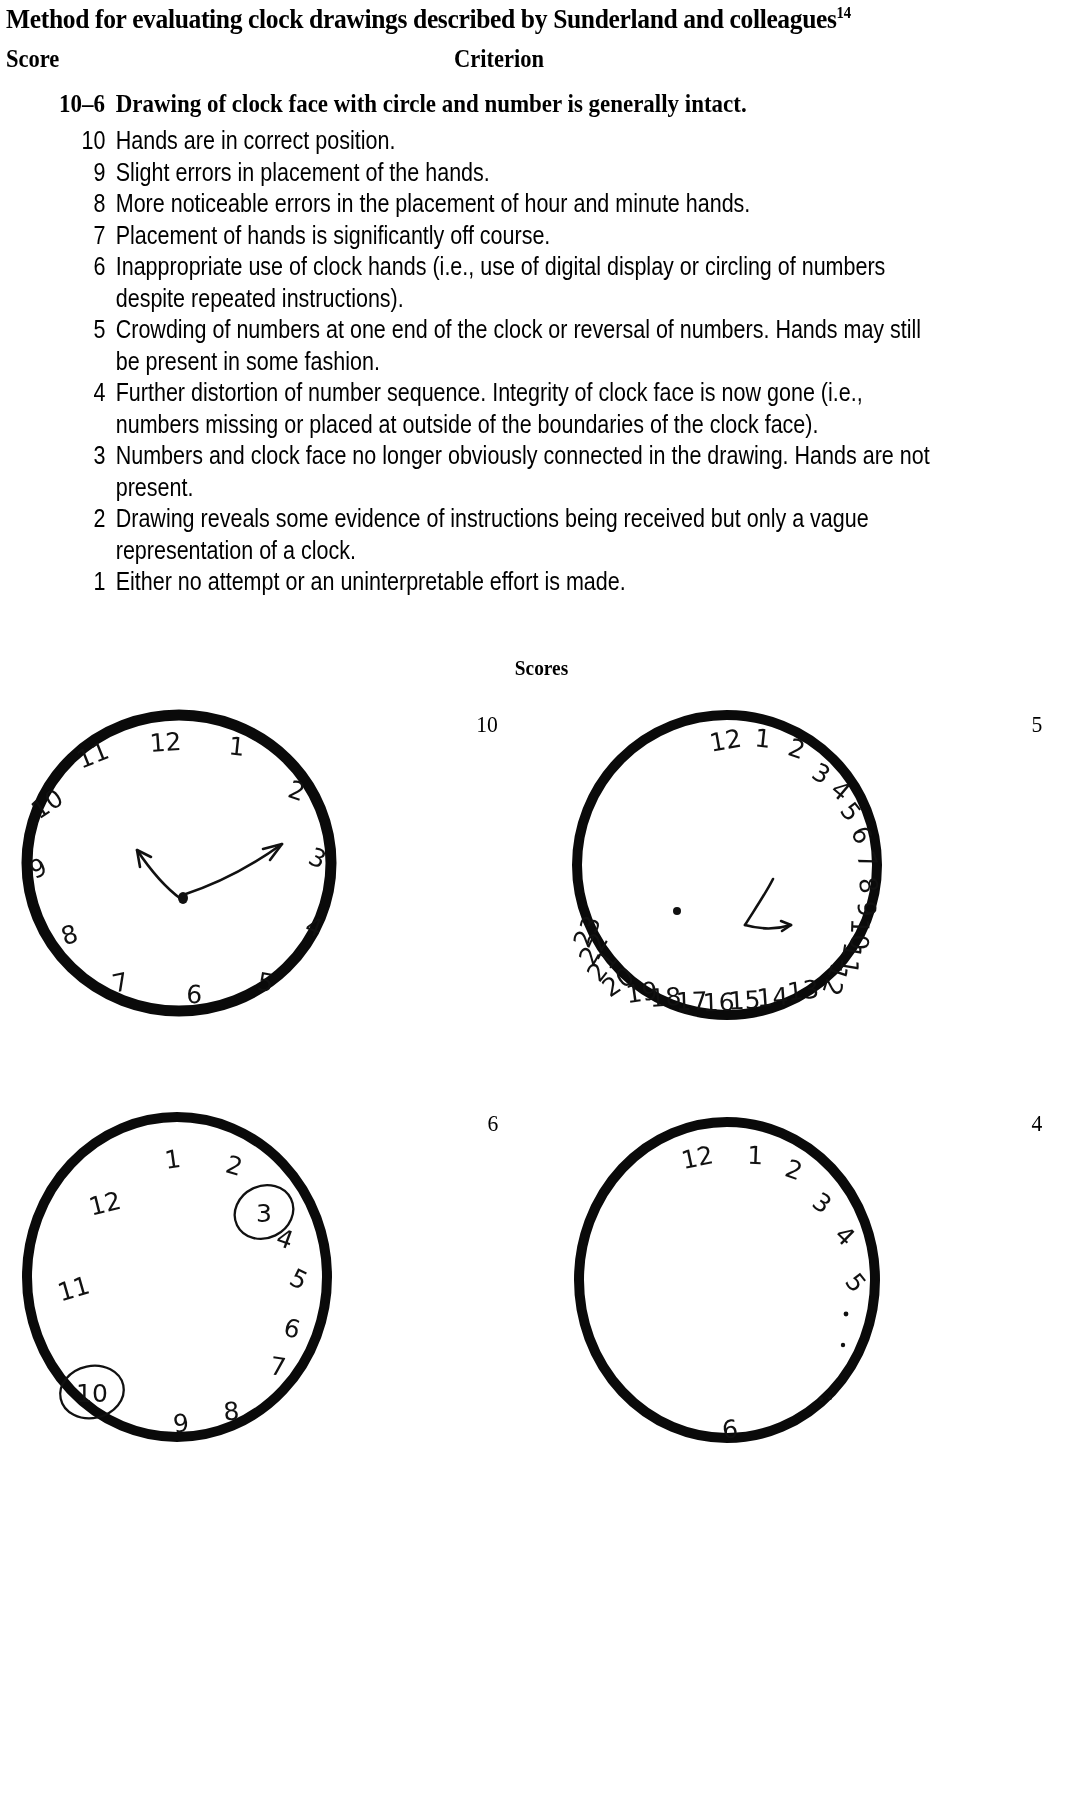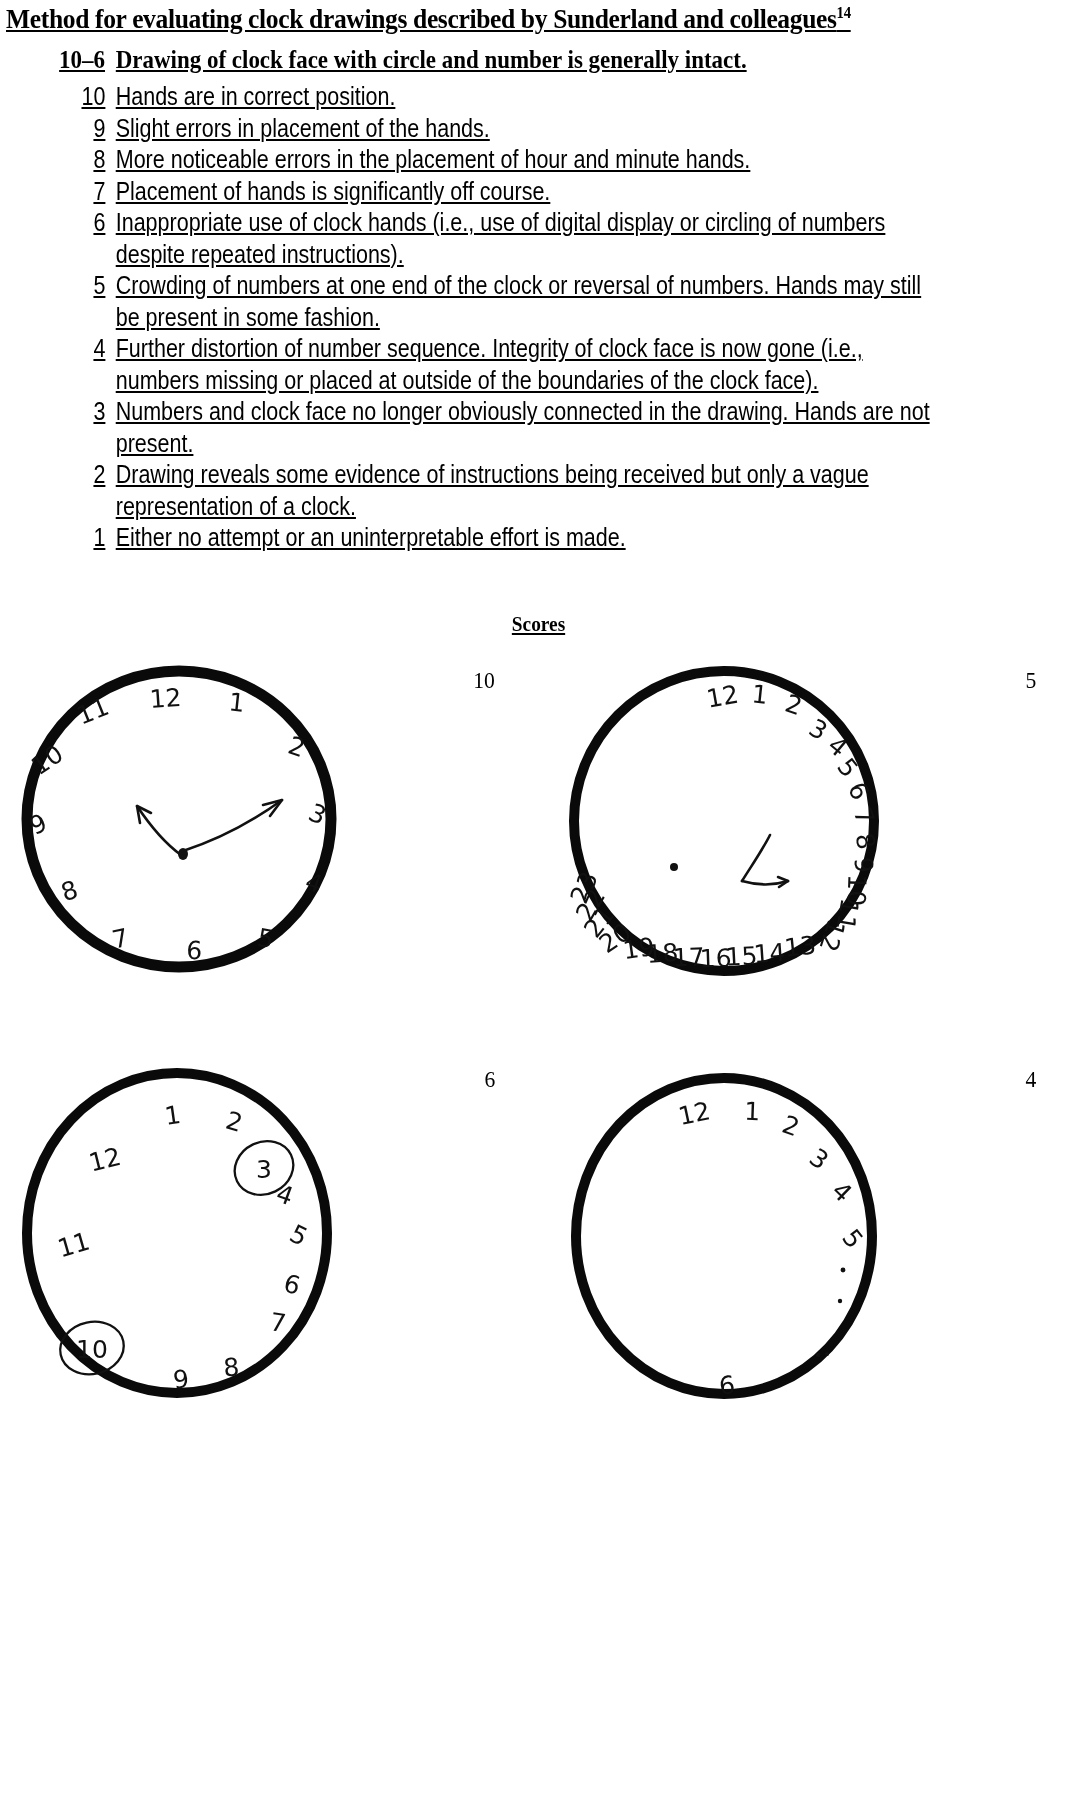--- a/index.html
+++ b/index.html
@@ -1,20 +1,20 @@
 <!DOCTYPE html>
 <html><head>
 <meta charset="utf-8">
 <style>
   html,body{margin:0;padding:0;background:#fff;}
   body{
     width:1077px;height:1800px;position:relative;overflow:hidden;
     font-family:"Liberation Sans", sans-serif;color:#000;
   }
-  .page{position:absolute;inset:0;padding:0 6px 0 6px;box-sizing:border-box;text-decoration:underline;}
+  .page{position:absolute;inset:0;padding:0 0 0 6px;box-sizing:border-box;}
 
   
   .title{
     font-family:"Liberation Serif", serif;
     font-weight:bold;font-size:27.5px;line-height:1.12;
     letter-spacing:-0.4px;margin:4px 0 0 0;
     transform:scaleX(0.93);transform-origin:left top;
     width:107.5%;
   }
   .title sup{font-size:0.58em;vertical-align:super;font-weight:bold;}
@@ -66,20 +66,24 @@
   .hand{stroke:#111;stroke-width:2.6;fill:none;stroke-linecap:round;}
   .num{font-family:"DejaVu Sans", sans-serif;fill:#111;font-size:25px;}
 </style>
 </head>
 <body>
 
 <div class="page">
 
   <div class="title"><span>Method for evaluating clock drawings described by Sunderland and colleagues</span><sup>14</sup></div>
 
+  <div class="colhead">
+    <span class="score-h">Score</span>
+    <span class="crit-h">Criterion</span>
+  </div>
 
   <div class="rows">
 
     <div class="row band">
       <div class="sc">10–6</div>
       <div class="tx"><span>Drawing of clock face with circle and number is generally intact.</span></div>
     </div>
     <div class="row">
       <div class="sc">10</div>
       <div class="tx">Hands are in correct position.</div>

